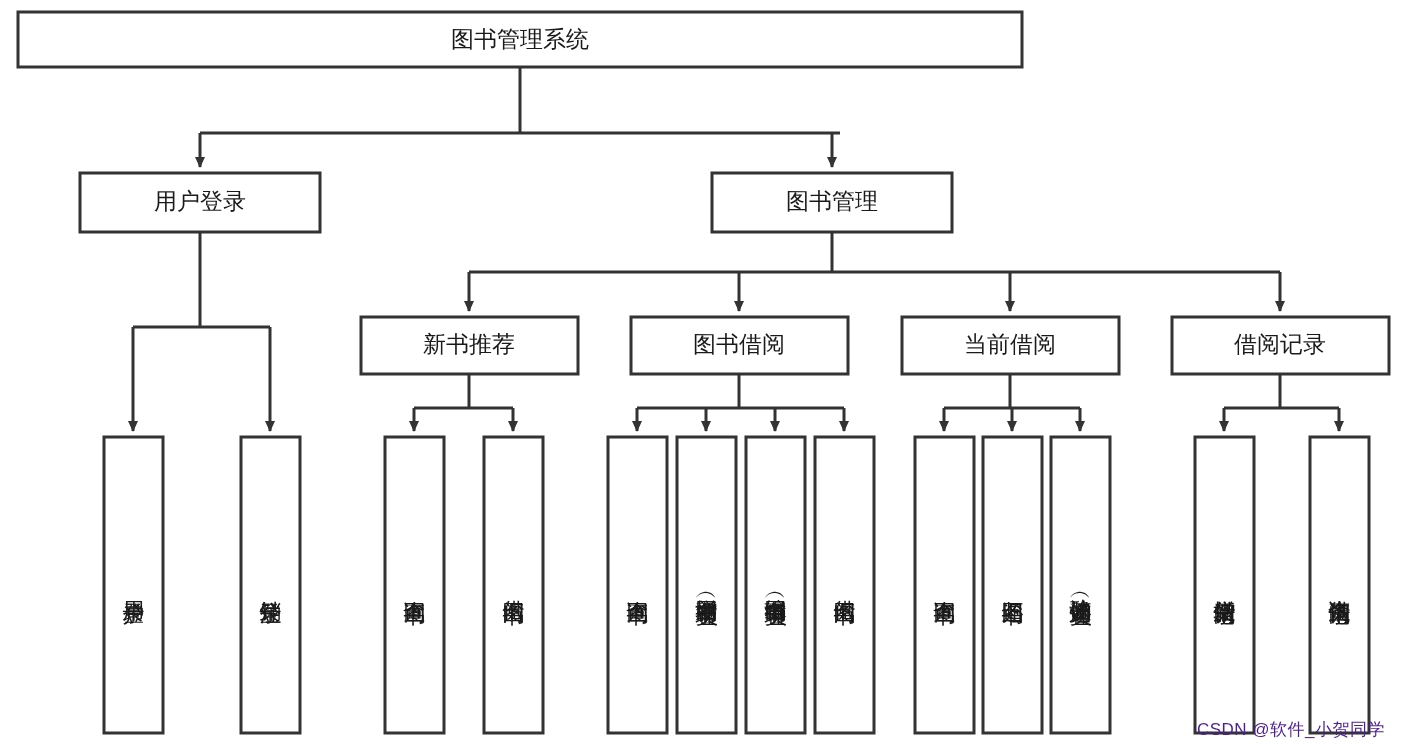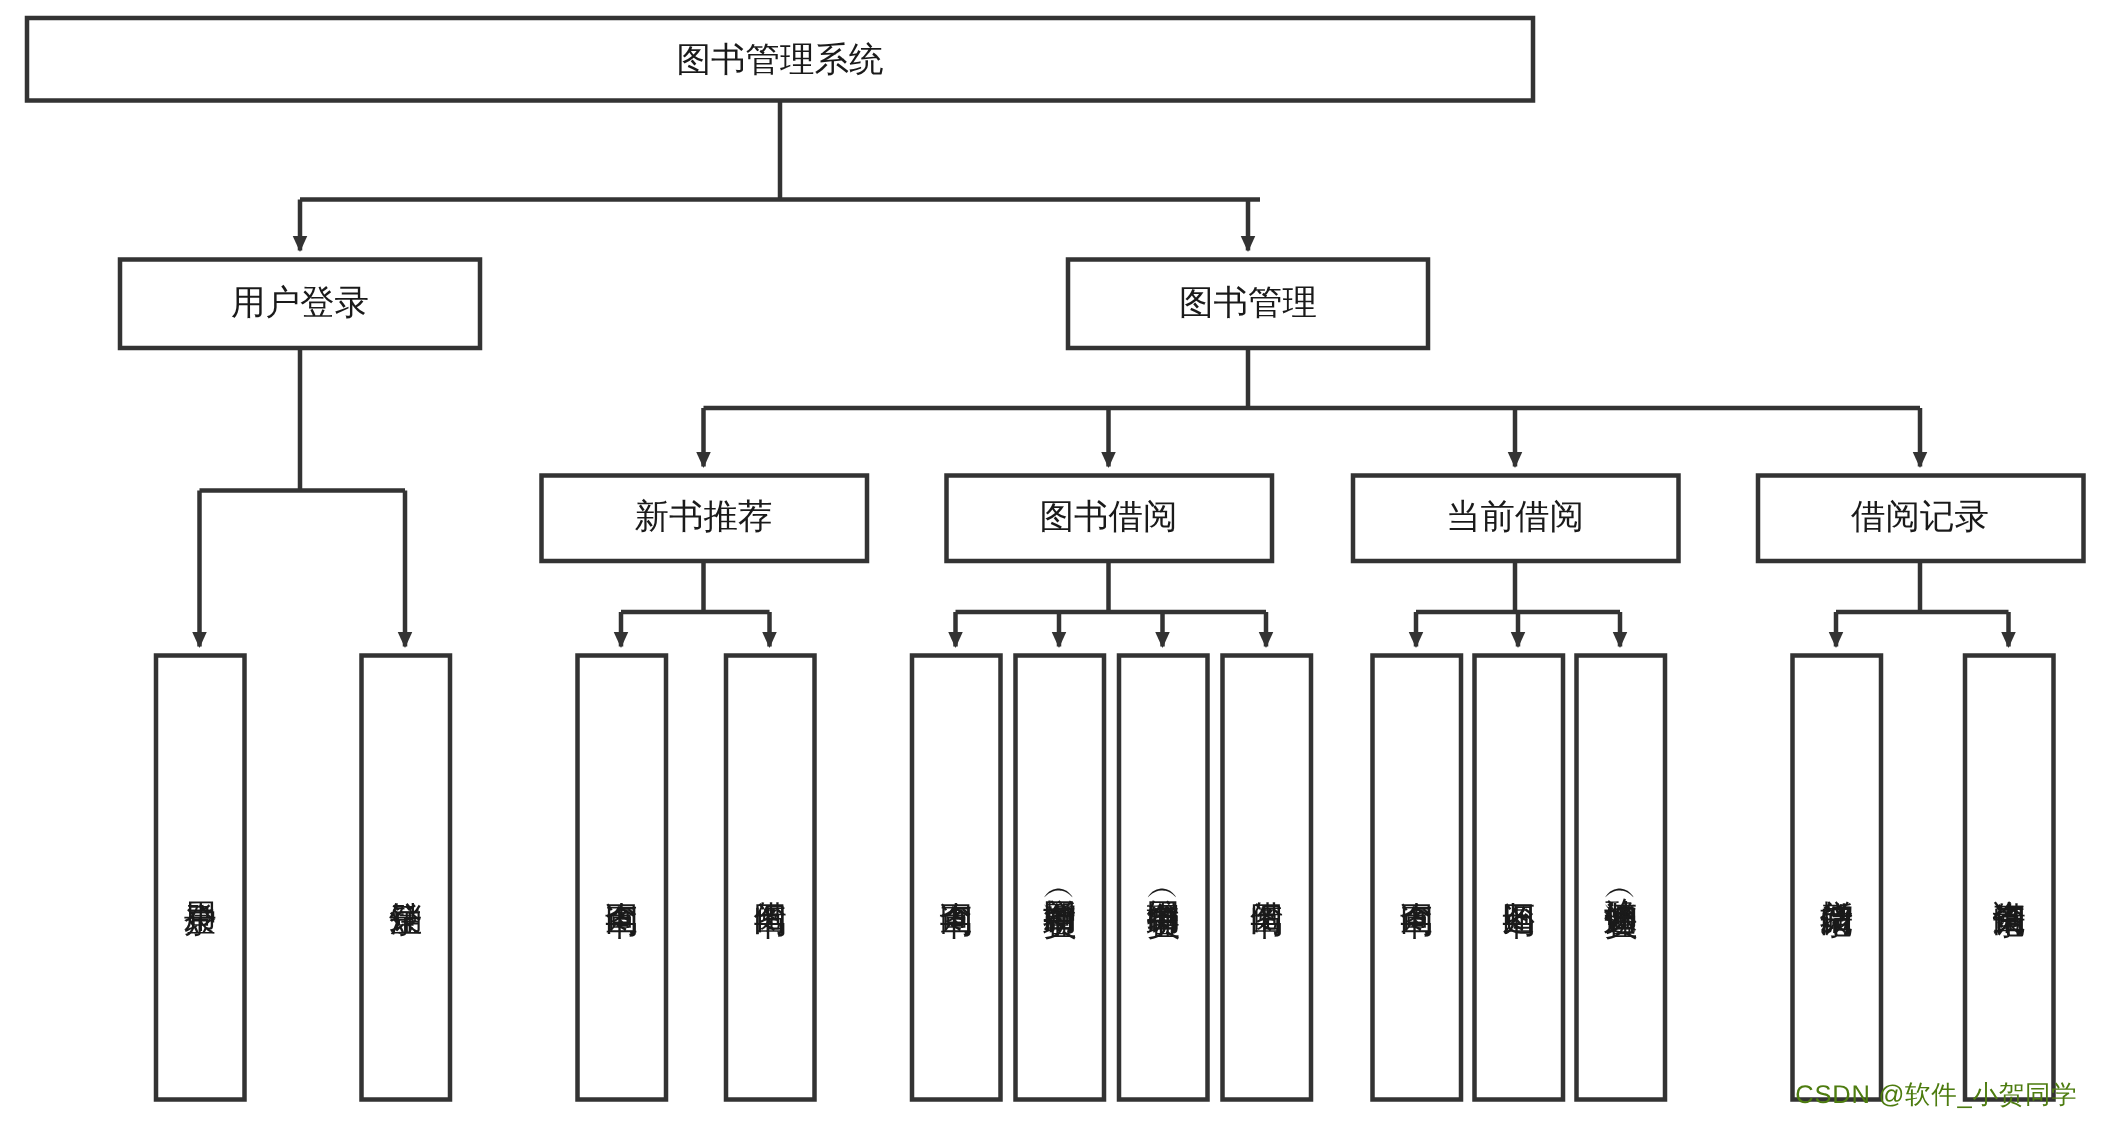--- a/index.html
+++ b/index.html
@@ -65,21 +65,21 @@
     letter-spacing: 1px;
     white-space: nowrap;
     pointer-events: none;
   }
   .watermark {
     position: absolute;
     right: 8px;
     bottom: 6px;
     font-family: "Liberation Sans", "DejaVu Sans", sans-serif;
     font-size: 17px;
-    color: #4d7c0f;
+    color: #4c1d95;
     white-space: nowrap;
     letter-spacing: 0.5px;
   }
 </style>
 </head>
 <body>
 
 <div id="diagram-root">
 
   <svg id="tree-svg" viewBox="0 0 1405 747">

